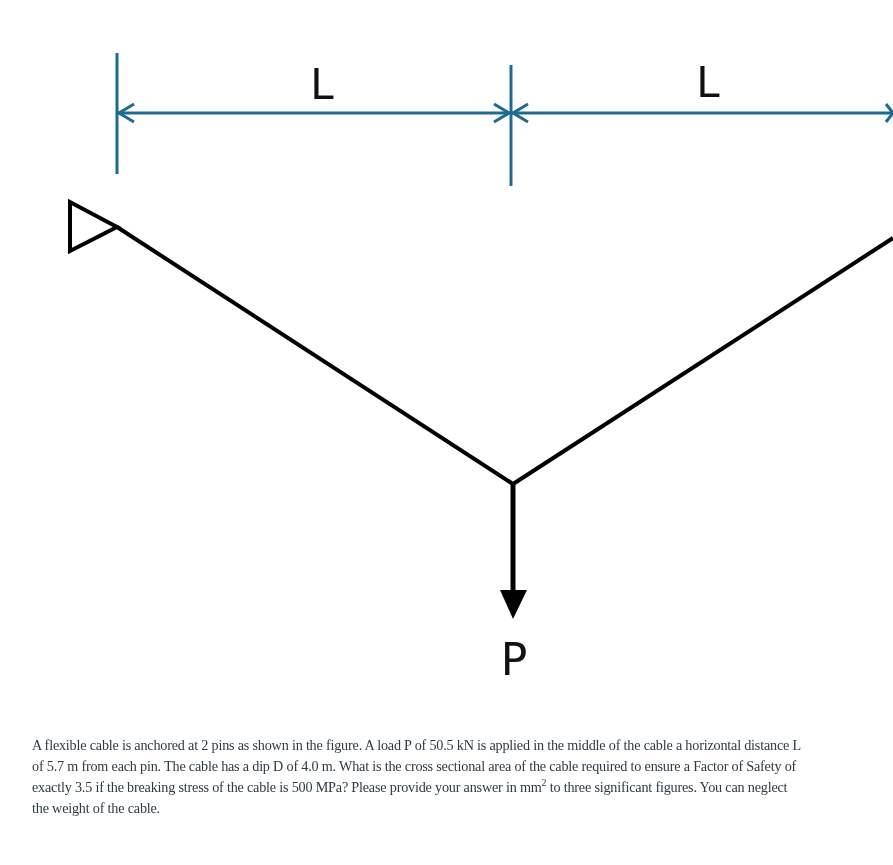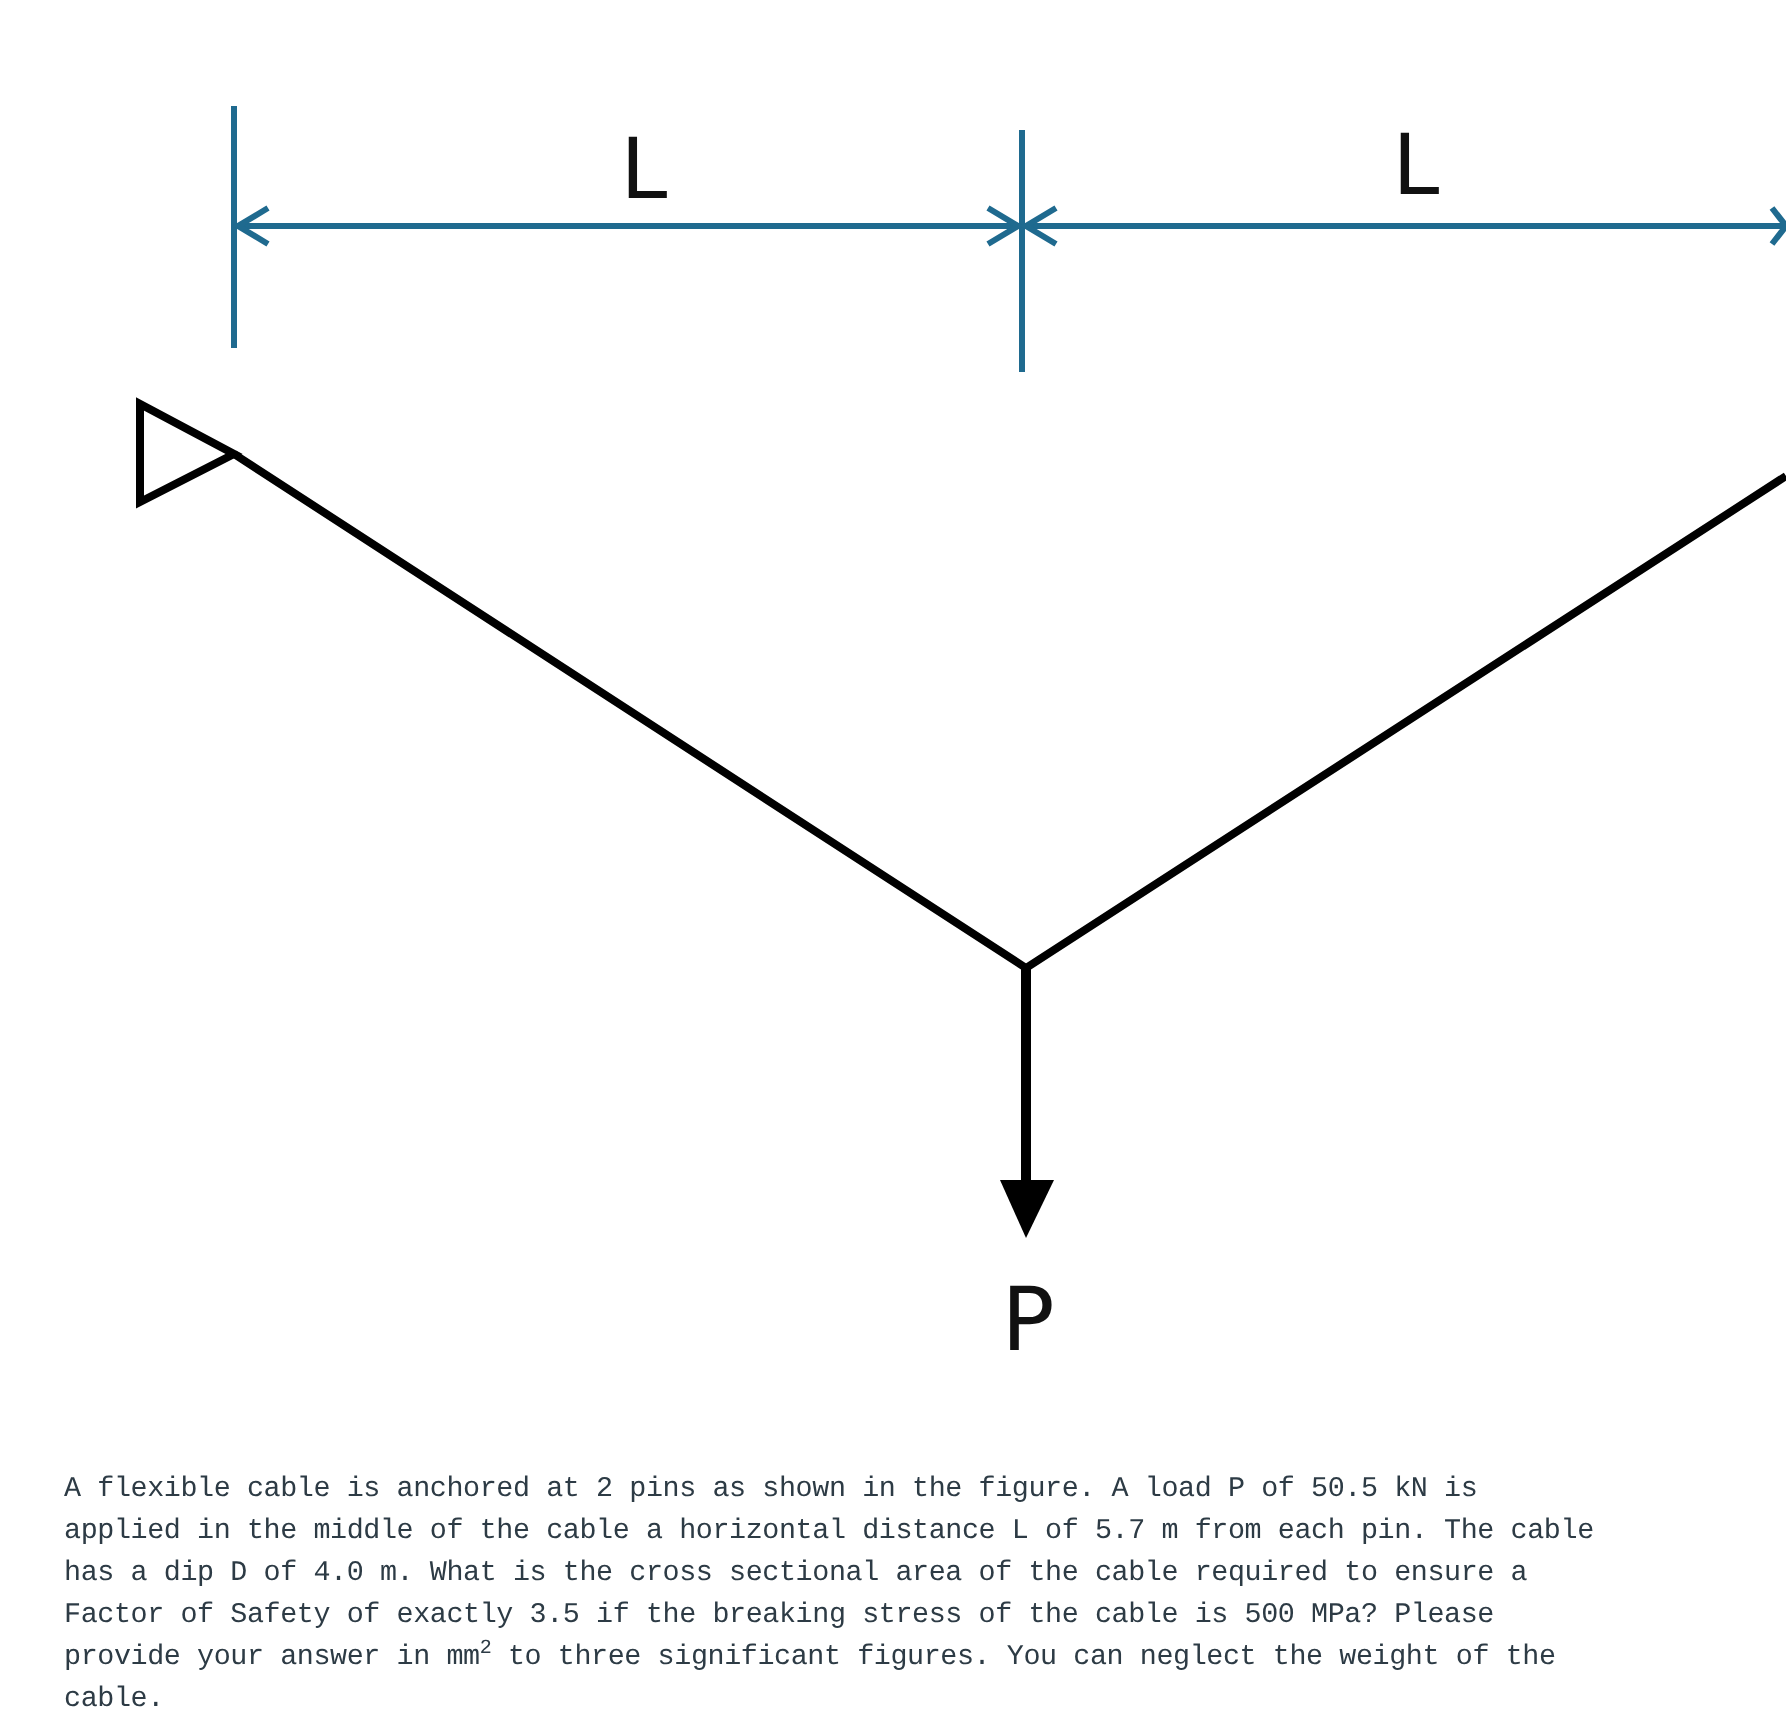--- a/index.html
+++ b/index.html
@@ -1,21 +1,21 @@
 <!DOCTYPE html>
 <html><head>
   <meta charset="utf-8">
   <style>
     html, body { margin: 0; padding: 0; background: #ffffff; }
     body { width: 893px; height: 865px; position: relative; overflow: hidden; }
     #figure { position: absolute; left: 0; top: 0; width: 893px; height: 720px; }
     .label { font-family: "DejaVu Sans", sans-serif; fill: #111; }
     #problem {
       position: absolute; left: 32px; top: 735px; width: 770px;
-      font-family: Liberation Mono, monospace; font-size: 14.2px; line-height: 21px;
+      font-family: Liberation Serif, serif; font-size: 14.2px; line-height: 21px;
       color: #2d3b45; letter-spacing: -0.2px;
     }
     #problem sup { font-size: 10px; line-height: 0; }
   </style>
 </head>
 <body>
 
 <svg id="figure" viewBox="0 0 893 720" xmlns="http://www.w3.org/2000/svg">
 
   <g stroke="#1f6a8f" stroke-width="3" fill="none" stroke-linecap="butt">

